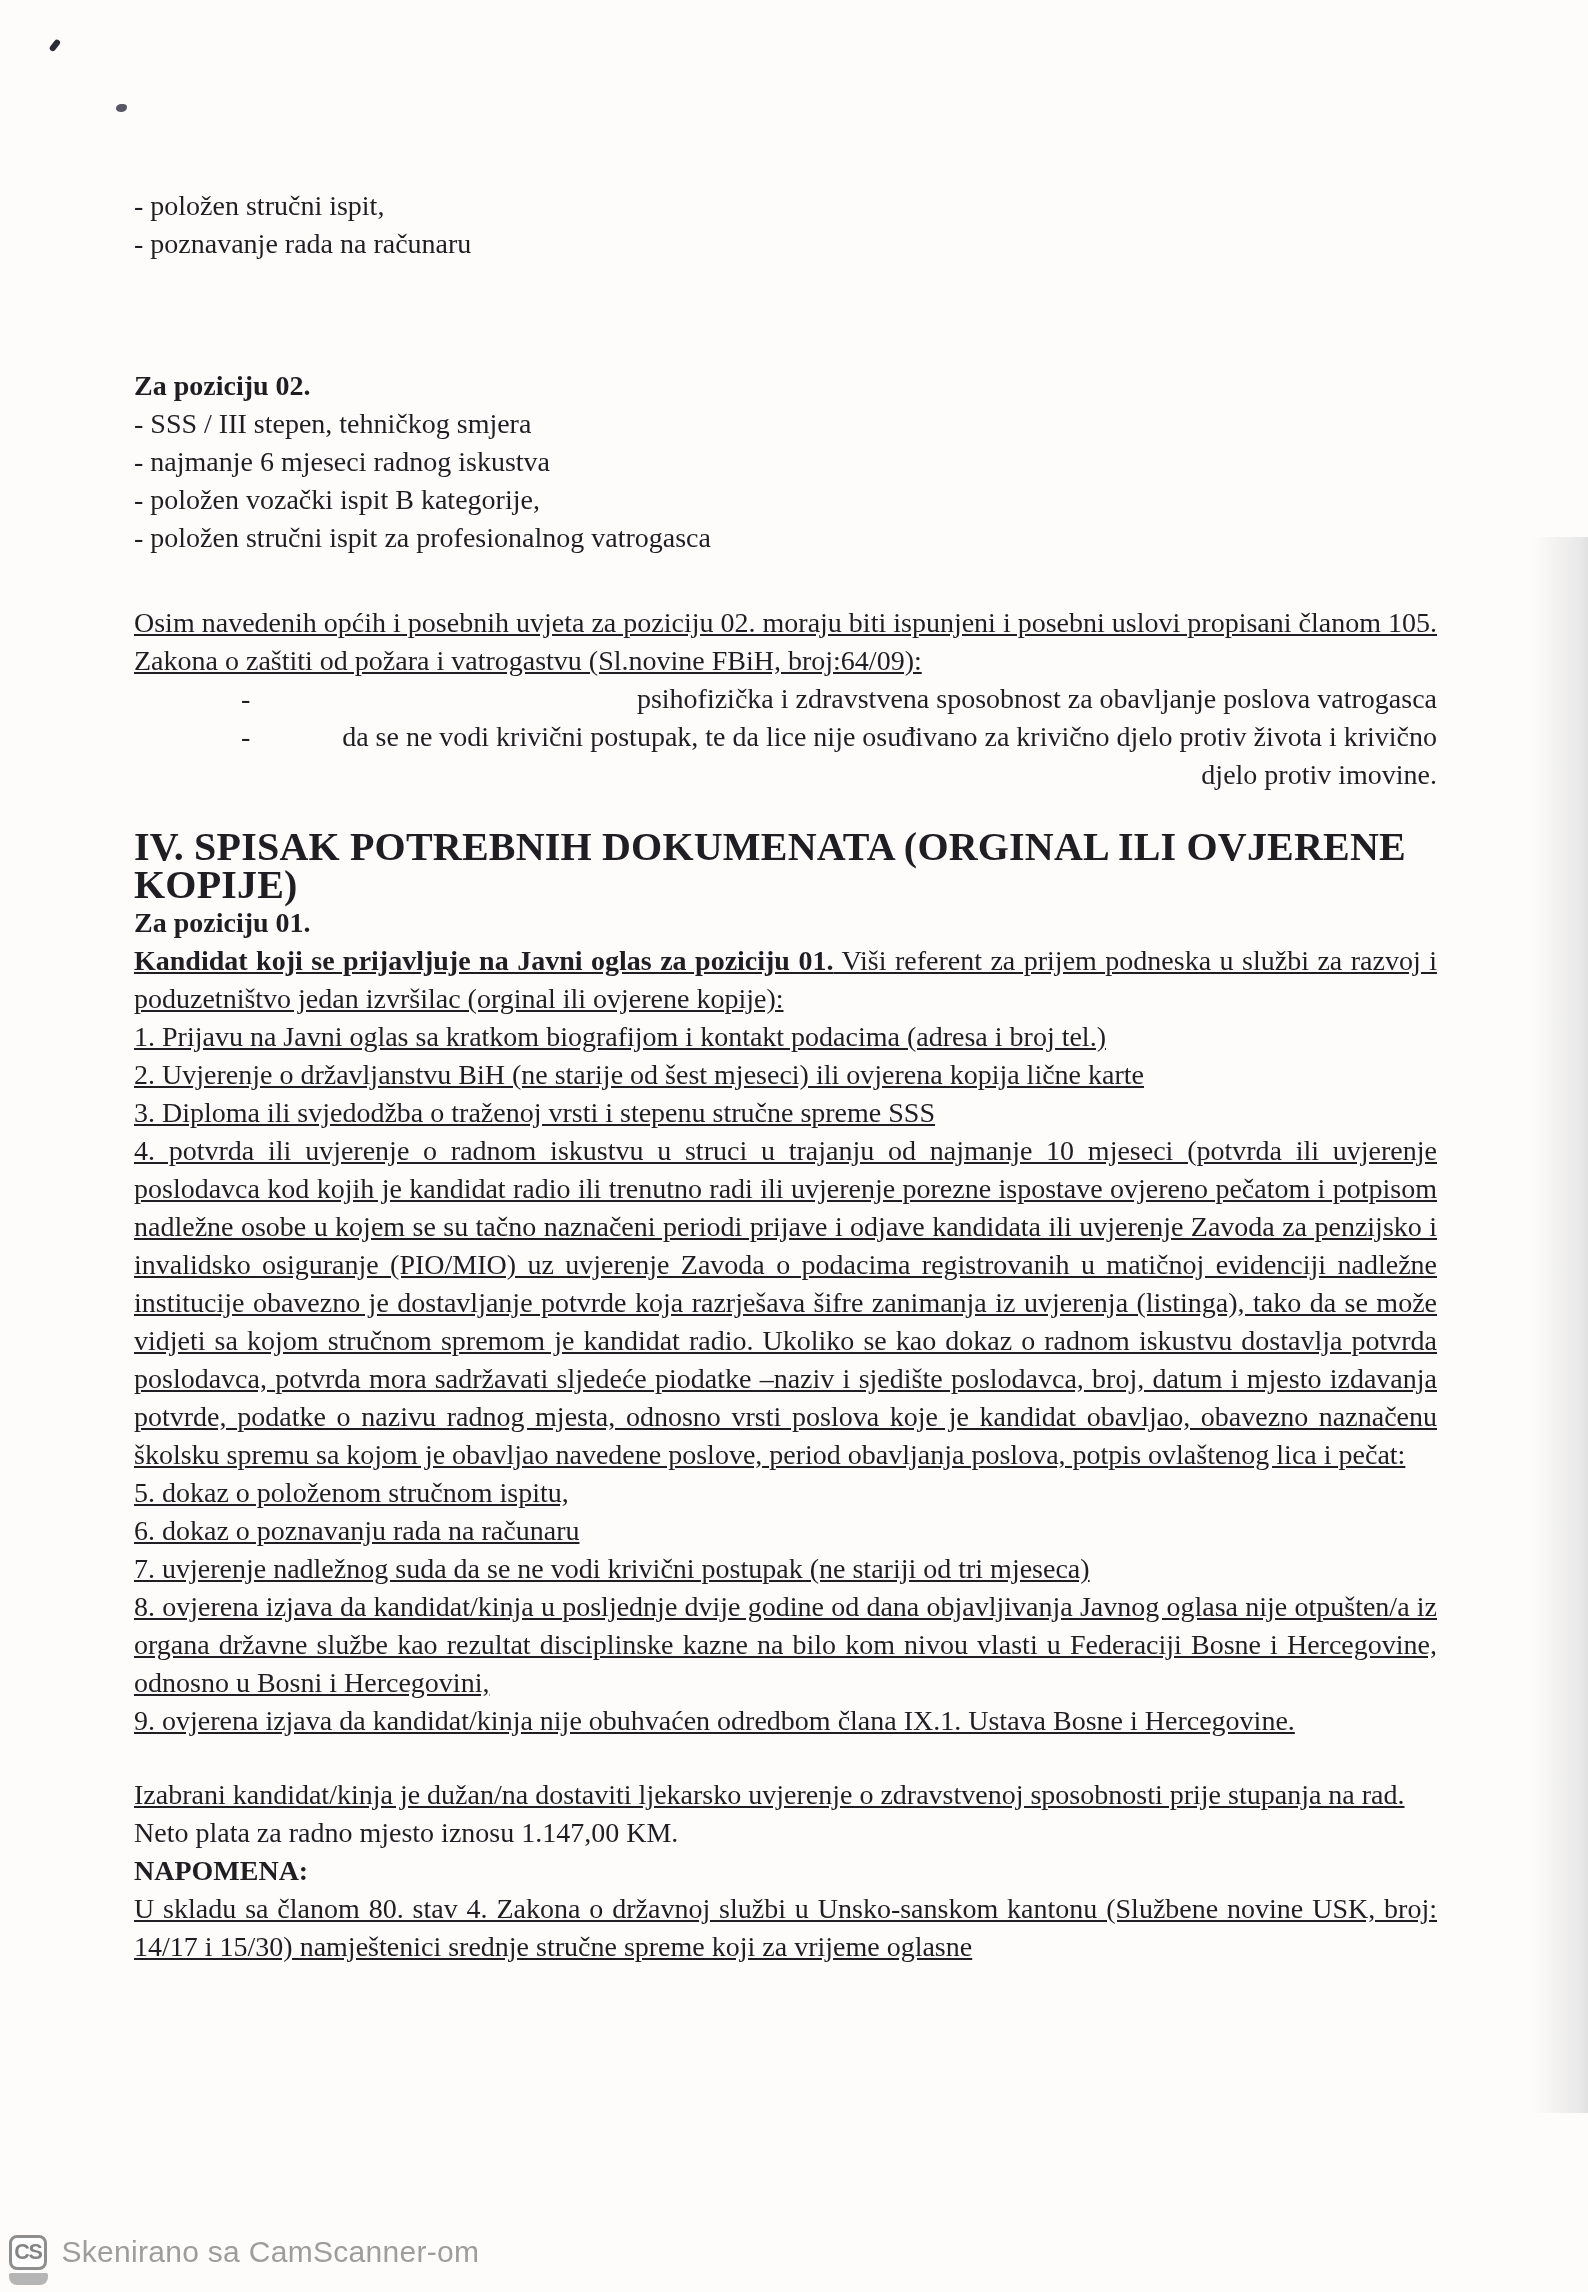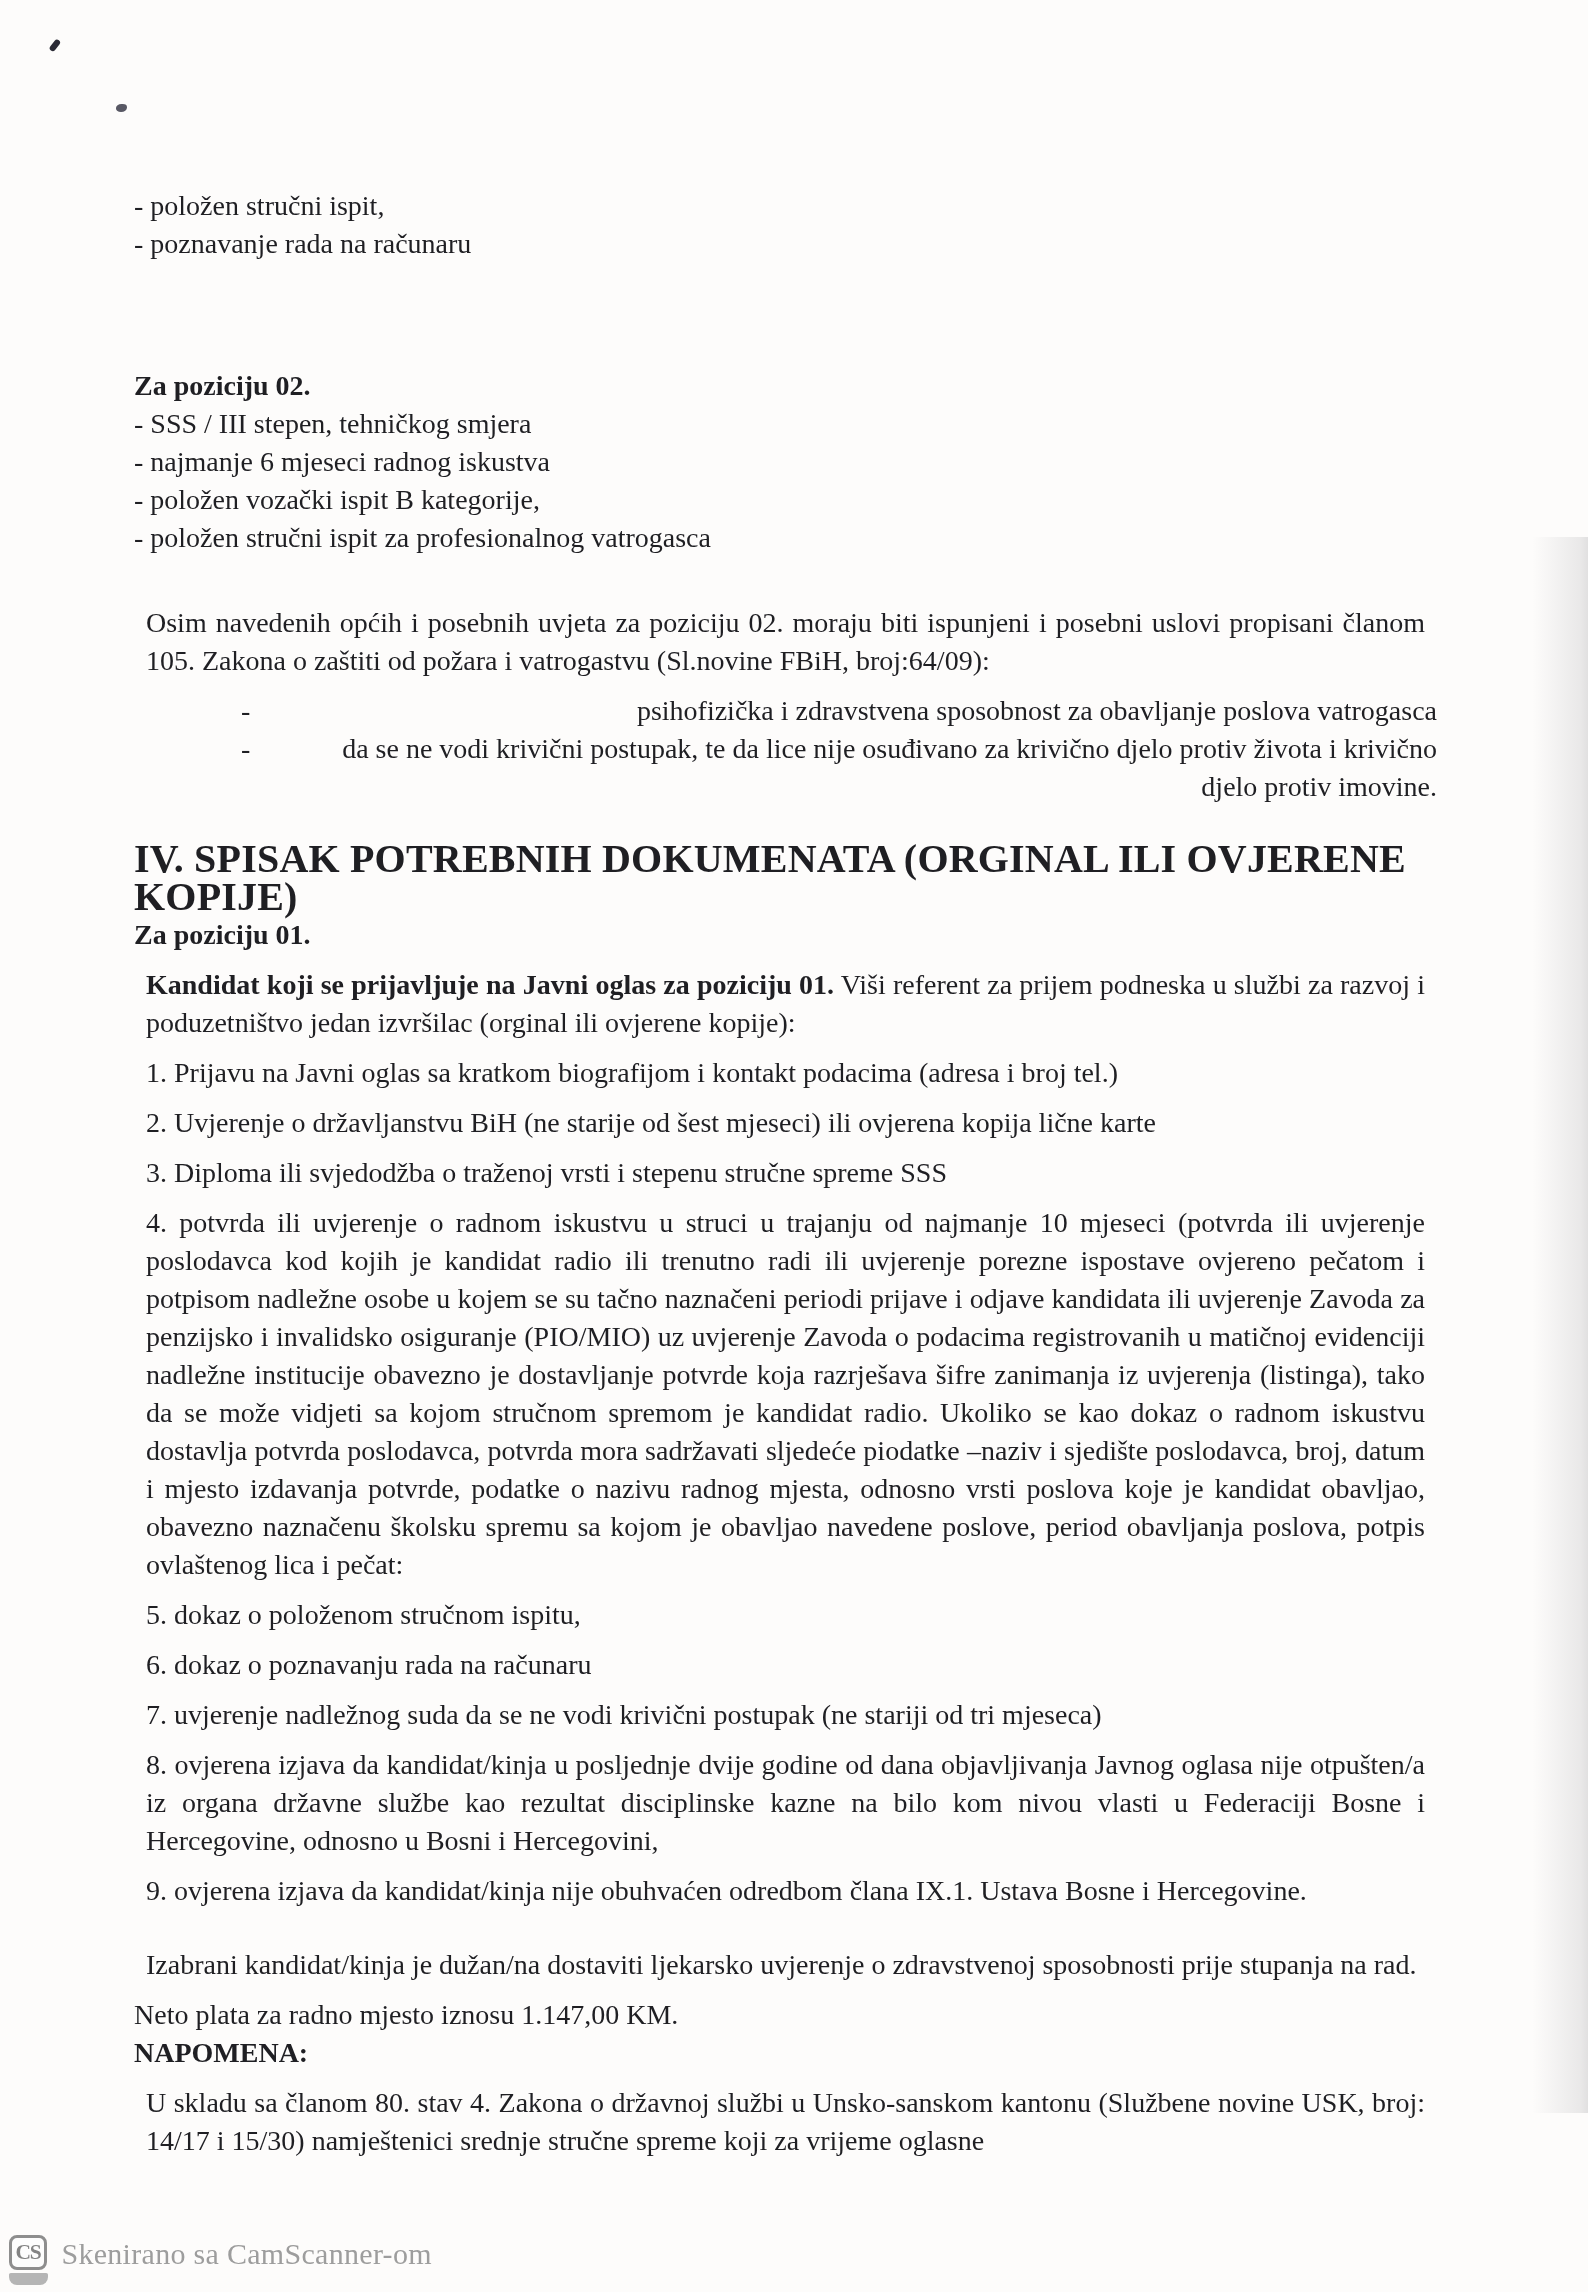--- a/index.html
+++ b/index.html
@@ -13,21 +13,21 @@
     color: #1f1f23;
   }
   .content {
     position: absolute;
     left: 134px;
     top: 8px;
     width: 1303px;
     font-size: 28px;
     line-height: 38px;
   }
-  .para { margin: 12px; }
+  .para { margin: 0; text-decoration: underline; }
   .justify { text-align: justify; }
   .heading { font-weight: bold; }
   .heading.big { font-size: 40px; letter-spacing: 0.2px; }
   .bold { font-weight: bold; }
   .intro { margin-top: 179px; }
   .block-poz02 { margin-top: 104px; }
   .block-uslovi { margin-top: 47px; }
   .sublist { }
   .subitem { display: flex; padding-left: 107px; }
   .subitem .dash { flex: none; width: 47px; }
@@ -48,22 +48,22 @@
   .edge-shadow {
     position: absolute;
     right: 0; top: 537px; width: 57px; height: 1576px;
     background: linear-gradient(to right, rgba(130,130,135,0) 0%, rgba(130,130,135,0.16) 85%, rgba(120,120,125,0.22) 100%);
     pointer-events: none;
   }
   
   .footer {
     position: absolute;
     left: 9px; top: 2235px;
-    display: flex; align-items: flex-end; gap: 13.4px;
-    font-family: Liberation Serif, serif;
+    display: flex; align-items: flex-start; gap: 13.4px;
+    font-family: Liberation Sans, sans-serif;
   }
   .cs-badge { position: relative; width: 39px; height: 36px; flex: none; }
   .cs-box {
     position: absolute; left: 0; top: 0;
     width: 32px; height: 29px;
     border: 3.6px solid #8e8e8e; border-radius: 8px;
     background: #fdfdfd;
     display: flex; align-items: center; justify-content: center;
   }
   .cs-text {

